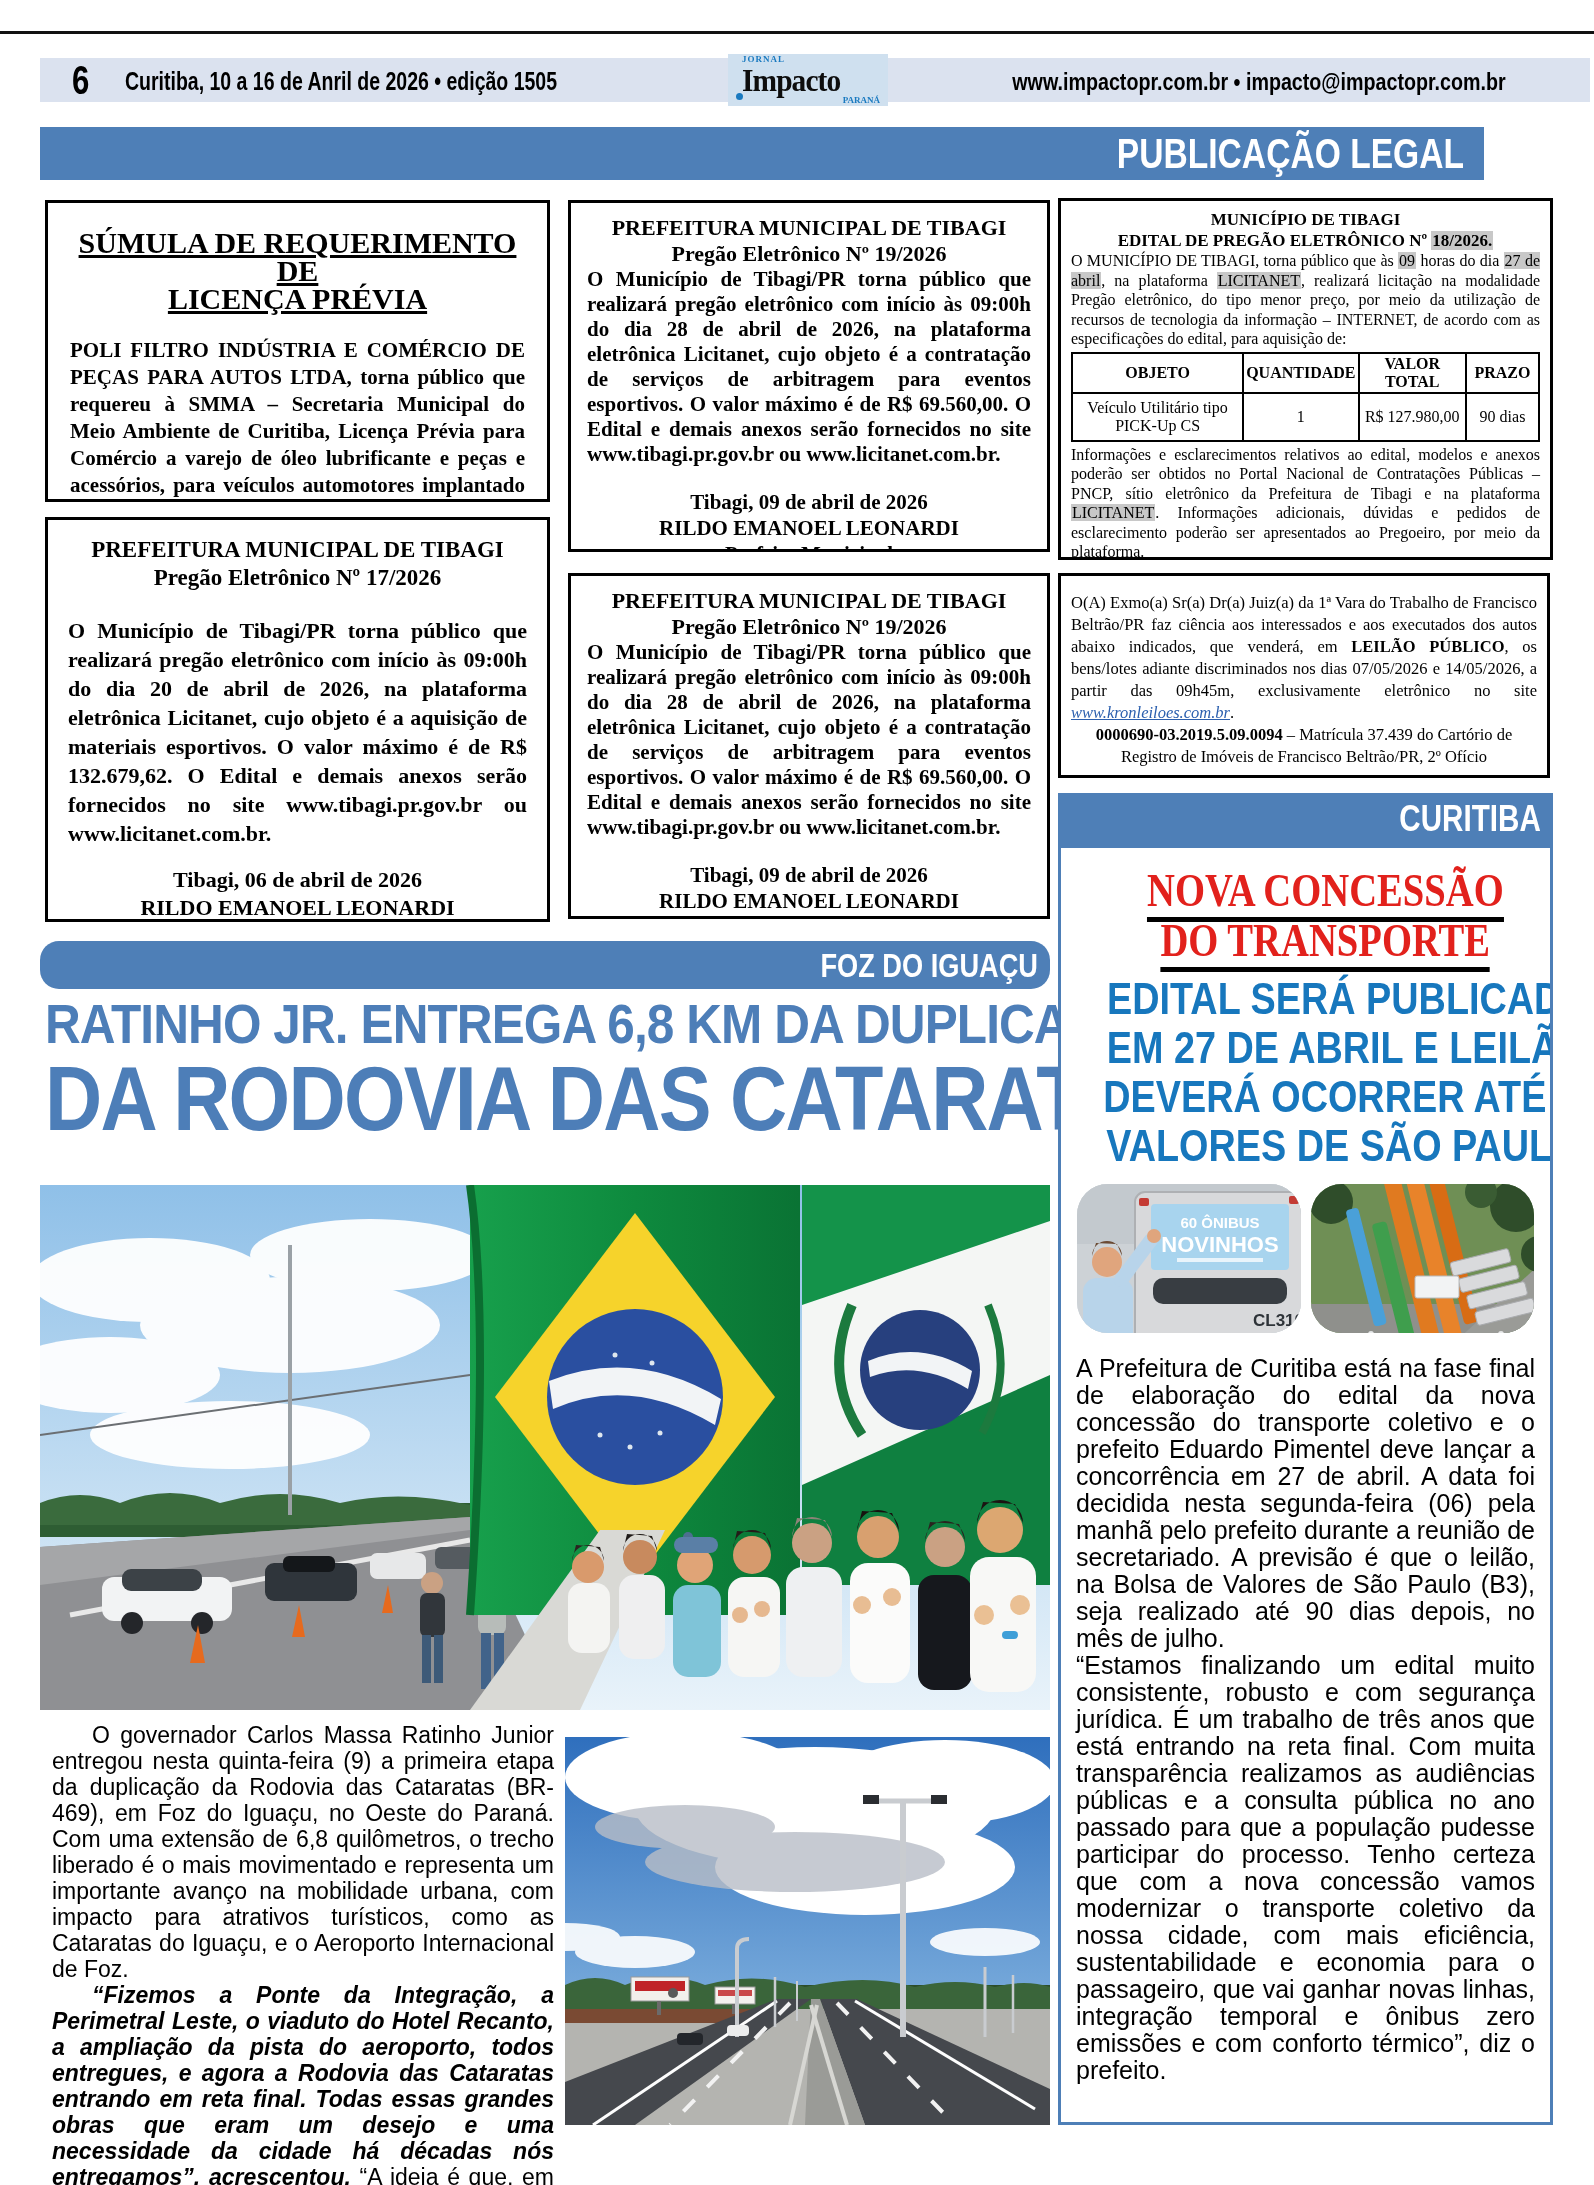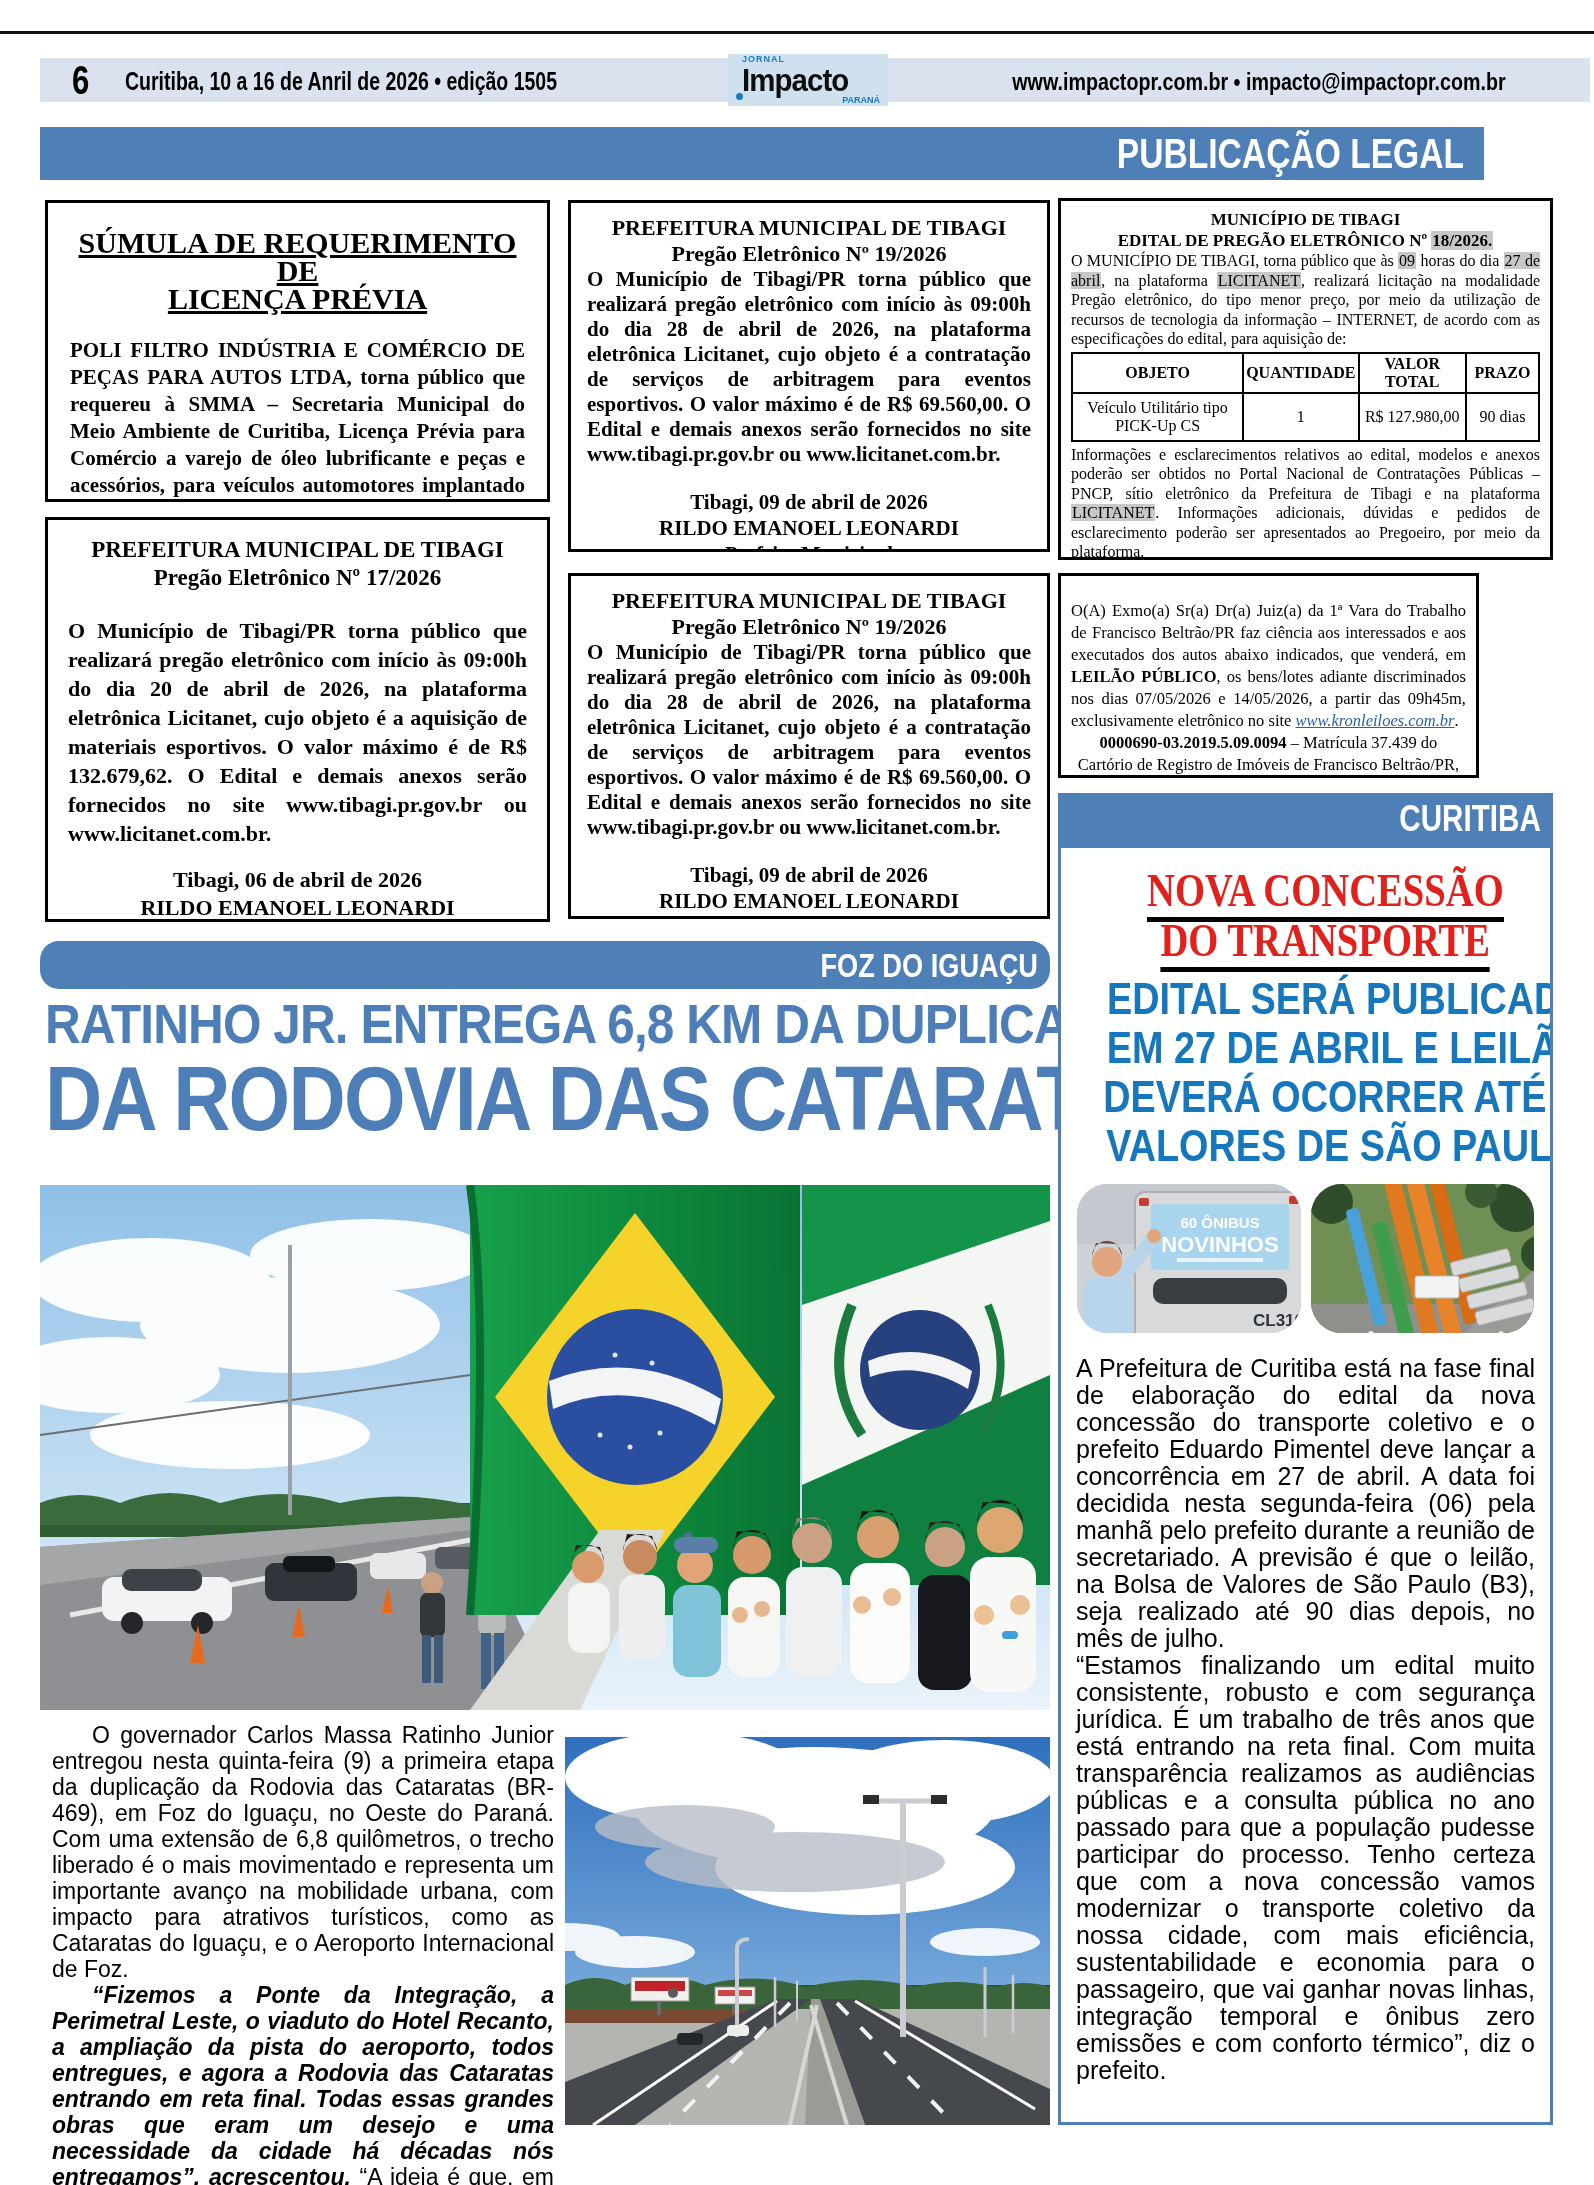--- a/index.html
+++ b/index.html
@@ -17,21 +17,21 @@
   .abs{position:absolute;}
 
   
   .topline{position:absolute;left:0;top:31px;width:1594px;height:3px;background:#111;}
   .band{position:absolute;left:40px;top:58px;width:1550px;height:44px;background:var(--band-gray);}
   .pagenum{position:absolute;left:32px;top:2px;font-family:"Liberation Sans",sans-serif;
            font-weight:bold;font-size:40px;line-height:40px;transform:scaleX(.78);transform-origin:left;}
   .dateline{position:absolute;left:85px;top:9px;font-family:"Liberation Sans",sans-serif;
             font-weight:bold;font-size:25px;white-space:nowrap;transform:scaleX(.78);transform-origin:left;}
   .logo{position:absolute;left:688px;top:-4px;width:160px;height:52px;background:#cfe0ef;
-        font-family:Liberation Sans, sans-serif;padding:1px 8px 0 14px;}
+        font-family:Liberation Serif, serif;padding:1px 8px 0 14px;}
   .logo-top{font-size:9px;font-weight:bold;color:#1a7ac0;letter-spacing:1px;line-height:9px;}
   .logo-name{font-size:32px;font-weight:bold;color:#0d0d0d;line-height:32px;letter-spacing:-1px;
              transform:scaleX(.92);transform-origin:left;}
   .logo-sub{font-size:9px;font-weight:bold;color:#1a7ac0;text-align:right;line-height:9px;}
   .logo-dot{position:absolute;left:8px;bottom:6px;width:7px;height:7px;background:#1a7ac0;border-radius:50%;}
   .contacts{position:absolute;right:84px;top:10px;font-family:"Liberation Sans",sans-serif;
             font-weight:bold;font-size:24px;white-space:nowrap;transform:scaleX(.82);transform-origin:right;}
 
   .bluebar{background:var(--bar-blue);color:#fff;font-family:"Liberation Sans",sans-serif;
            font-weight:bold;text-align:right;overflow:hidden;}
@@ -63,21 +63,21 @@
   .boxC .bx-sign,.boxD .bx-sign{margin-top:22px;font-size:21px;line-height:26px;}
 
   .boxE{left:1058px;top:198px;width:495px;height:362px;padding:8px 10px 0;border-width:3px;}
   .boxE .bx-title{font-size:17px;line-height:21px;}
   .boxE .bx-body{font-size:16px;line-height:19.5px;}
   .boxE table{width:100%;border-collapse:collapse;margin:3px 0;}
   .boxE th,.boxE td{border:2px solid #000;text-align:center;font-size:16px;padding:1px 2px;}
   .boxE th{font-weight:bold;height:28px;}
   .boxE td{height:48px;}
 
-  .boxF{left:1058px;top:573px;width:421px;height:205px;padding:24px 10px 0;border-width:3px;}
+  .boxF{left:1058px;top:573px;width:492px;height:205px;padding:16px 10px 0;border-width:3px;}
   .boxF{font-size:16.5px;line-height:22px;}
   .boxF u{color:#2b5fae;}
   .boxF .case{margin-top:0;text-align:center;}
   .boxF .signer{margin-top:14px;text-align:center;}
 
   
   .fozbar{left:40px;top:941px;width:1010px;height:48px;font-size:34px;line-height:48px;padding-right:12px;border-radius:19px;}
   .hl1{left:45px;top:996px;width:1100px;color:var(--headline-blue);
        font-family:"Liberation Sans",sans-serif;font-weight:bold;font-size:55px;line-height:56px;
        letter-spacing:-1px;transform:scaleX(.9);transform-origin:left;white-space:nowrap;}

